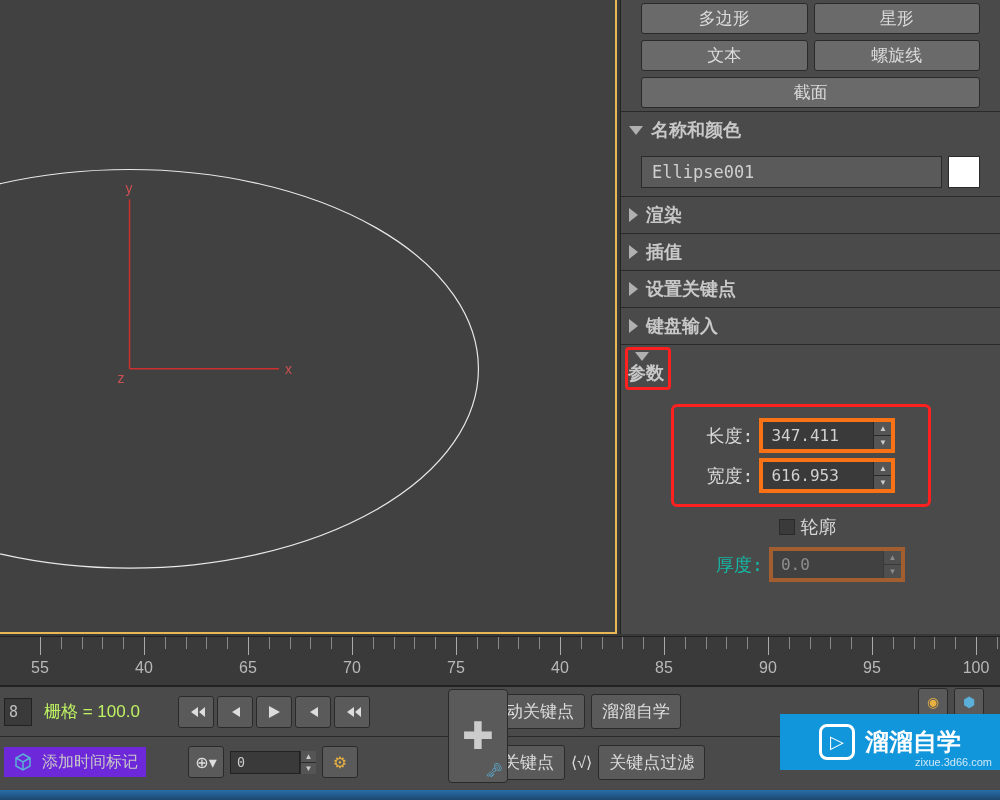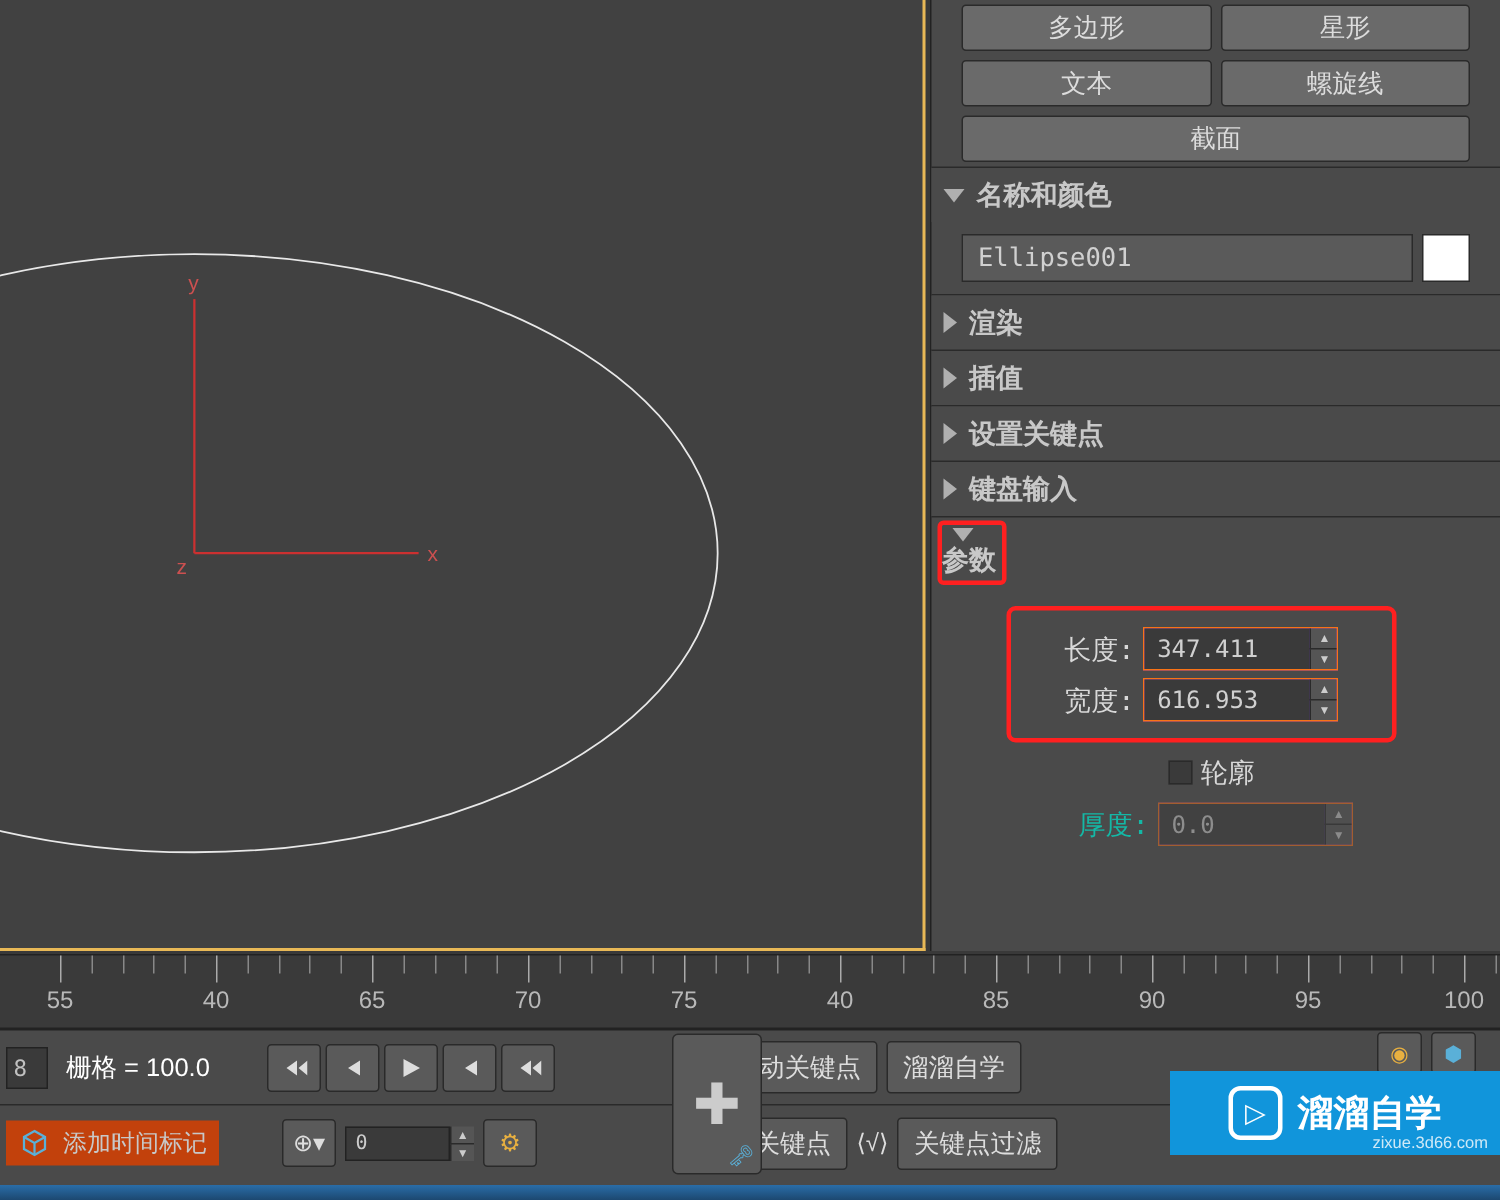--- a/index.html
+++ b/index.html
@@ -19,21 +19,21 @@
     .tri-down { border-left: 7px solid transparent; border-right: 7px solid transparent; border-top: 9px solid #b0b0b0; }
     .tri-right { border-top: 7px solid transparent; border-bottom: 7px solid transparent; border-left: 9px solid #b0b0b0; }
     
     .rollout-body { padding: 8px 20px; }
     .name-row { display: flex; gap: 6px; }
     .name-input { flex: 1; background: #5a5a5a; border: 1px solid #2a2a2a; color: #d0d0d0; padding: 5px 10px; font-size: 17px; font-family: monospace; }
     .color-swatch { width: 32px; height: 32px; background: #fff; border: 1px solid #2a2a2a; cursor: pointer; }
     
     .param-row { display: flex; align-items: center; margin: 5px 0; justify-content: center; }
     .param-label { font-size: 18px; color: #d8d8d8; margin-right: 6px; font-family: "SimSun", monospace; }
-    .spinner { display: flex; background: #6d28d9; border: 1px solid #f97316; }
+    .spinner { display: flex; background: #c4b5fd; border: 4px solid #f97316; }
     .spinner-input { width: 110px; background: #3a3a3a; border: none; color: #d0d0d0; padding: 4px 8px; font-size: 16px; font-family: monospace; }
     .spinner-btns { display: flex; flex-direction: column; width: 18px; background: #555; }
     .spin-btn { flex: 1; display: flex; align-items: center; justify-content: center; font-size: 8px; color: #ccc; border-left: 1px solid #2a2a2a; cursor: pointer; }
     .spin-btn:first-child { border-bottom: 1px solid #2a2a2a; }
     
     .checkbox-row { display: flex; align-items: center; justify-content: center; margin: 8px 0; }
     .checkbox { width: 16px; height: 16px; background: #3a3a3a; border: 1px solid #2a2a2a; margin-right: 6px; }
     .disabled-label { color: #14b8a6; }
     
     .highlight-params { border: 3px solid #ff2020; border-radius: 6px; padding: 6px 10px; margin: 6px 0 8px 30px; width: 260px; }
@@ -43,32 +43,32 @@
     .ruler { position: relative; height: 50px; background: #3a3a3a; border-top: 1px solid #222; border-bottom: 1px solid #222; }
     .tick { position: absolute; top: 0; width: 1px; height: 12px; background: #888; }
     .tick.major { height: 18px; background: #aaa; }
     .tick-label { position: absolute; top: 22px; font-size: 16px; color: #b8b8b8; transform: translateX(-50%); }
     
     .bottom-bar { position: absolute; left: 0; top: 686px; width: 1000px; height: 104px; background: #4a4a4a; border-top: 1px solid #222; }
     .bottom-row1 { display: flex; align-items: center; height: 50px; padding: 0 4px; gap: 6px; border-bottom: 1px solid #2a2a2a; }
     .bottom-row2 { display: flex; align-items: center; height: 50px; padding: 0 4px; gap: 6px; }
     
     .status-frame { width: 36px; background: #3a3a3a; border: 1px solid #222; color: #c0c0c0; padding: 3px 4px; font-size: 15px; font-family: monospace; height: 28px; }
-    .grid-label { color: #ffffff; font-size: 17px; padding: 0 6px; }
+    .grid-label { color: #bef264; font-size: 17px; padding: 0 6px; }
     
     .transport { display: flex; gap: 3px; }
     .tbtn { width: 36px; height: 32px; background: #5a5a5a; border: 1px solid #2a2a2a; border-radius: 3px; display: flex; align-items: center; justify-content: center; cursor: pointer; color: #ddd; }
     .tbtn.play { width: 36px; }
     
     .big-plus { width: 56px; height: 56px; background: #5a5a5a; border: 1px solid #2a2a2a; border-radius: 4px; display: flex; align-items: center; justify-content: center; font-size: 38px; color: #ccc; cursor: pointer; position: relative; }
     .big-plus .key-icon { position: absolute; bottom: 4px; right: 4px; font-size: 14px; color: #5ab0d8; }
     
     .key-btn { background: #5a5a5a; border: 1px solid #2a2a2a; border-radius: 3px; padding: 5px 10px; font-size: 17px; color: #ddd; cursor: pointer; }
     
-    .time-marker { display: flex; align-items: center; background: #c2410c; padding: 4px 8px; cursor: pointer; justify-content: space-between; }
+    .time-marker { display: flex; align-items: center; background: #6d28d9; padding: 4px 8px; cursor: pointer; justify-content: space-between; }
     .cube-icon { width: 22px; height: 22px; margin-right: 8px; color: #5ab0d8; display: flex; align-items: center; justify-content: center; }
     
     .watermark { position: absolute; right: 0; top: 714px; width: 220px; height: 56px; background: #1195db; display: flex; align-items: center; justify-content: center; gap: 10px; }
     .wm-logo { width: 36px; height: 36px; border: 3px solid #fff; border-radius: 8px; display: flex; align-items: center; justify-content: center; color: #fff; font-size: 18px; }
     .wm-text { color: #fff; font-size: 24px; font-weight: bold; }
     .wm-sub { position: absolute; bottom: 2px; right: 8px; color: #cfe9f7; font-size: 11px; }
     
     .nav-icons { position: absolute; right: 10px; top: 692px; display: flex; flex-direction: column; gap: 6px; }
     .nav-icons .tbtn { width: 30px; height: 28px; font-size: 14px; }
     

